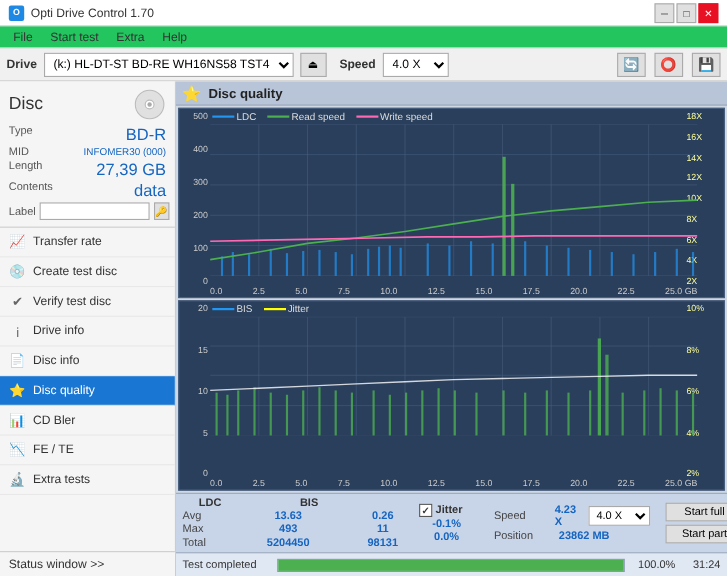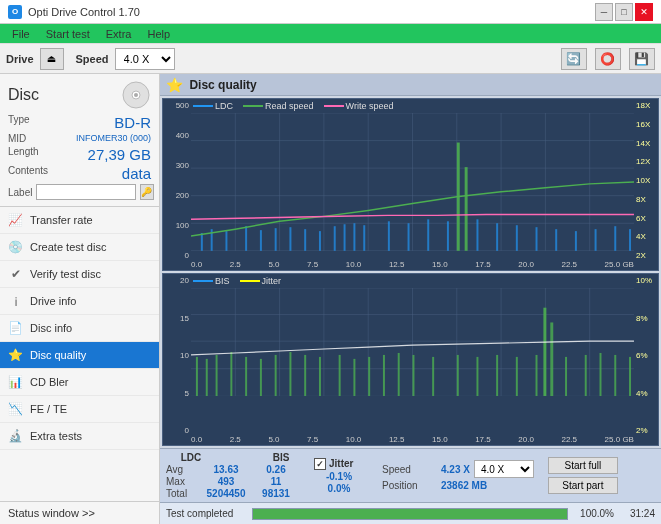--- a/index.html
+++ b/index.html
@@ -67,35 +67,35 @@
     
     .charts-area { flex: 1; display: flex; flex-direction: column; padding: 2px; gap: 2px; }
     .chart-container { flex: 1; background: #2a3f5c; border: 1px solid #4a6080; position: relative; }
 
     .chart-legend { position: absolute; top: 2px; left: 30px; display: flex; gap: 10px; z-index: 2; }
     .legend-item { display: flex; align-items: center; gap: 2px; font-size: 9px; color: #ddd; }
     .legend-color { width: 20px; height: 2px; }
 
     .y-axis { position: absolute; left: 0; top: 0; bottom: 0; width: 28px; display: flex; flex-direction: column; justify-content: space-between; padding: 2px 2px 10px 2px; }
     .y-label { font-size: 8px; color: #ccc; text-align: right; }
-    .y-axis-right { position: absolute; right: 0; top: 0; bottom: 0; width: 24px; display: flex; flex-direction: column; justify-content: space-between; padding: 2px 2px 10px 2px; }
+    .y-axis-right { position: absolute; right: 12px; top: 0; bottom: 0; width: 24px; display: flex; flex-direction: column; justify-content: space-between; padding: 2px 2px 10px 2px; }
     .y-label-r { font-size: 8px; color: #ff9; text-align: left; }
     .x-axis { position: absolute; bottom: 0; left: 28px; right: 24px; display: flex; justify-content: space-between; padding: 0 0 1px 0; }
     .x-label { font-size: 8px; color: #ccc; }
 
     .chart-svg { position: absolute; top: 14px; left: 28px; right: 24px; bottom: 14px; }
 
     
     .stats-bar { background: #c8d4e8; border-top: 1px solid #9aa8bc; padding: 3px 6px; display: flex; align-items: center; gap: 8px; flex-shrink: 0; }
     .stats-col { display: flex; flex-direction: column; gap: 1px; }
     .stats-header { display: flex; gap: 40px; }
     .stat-head { font-size: 10px; font-weight: bold; color: #333; width: 50px; text-align: center; }
     .stat-row { display: flex; gap: 0; align-items: center; }
     .stat-label { font-size: 10px; color: #444; width: 35px; }
-    .stat-val { font-size: 10px; color: #1565c0; font-weight: bold; width: 50px; text-align: center; }
+    .stat-val { font-size: 10px; color: #1565c0; font-weight: bold; width: 50px; text-align: center; margin-left: 36px; }
     .stat-val-neg { font-size: 10px; color: #1565c0; font-weight: bold; width: 50px; text-align: center; }
 
     .jitter-col { display: flex; flex-direction: column; gap: 1px; }
     .jitter-check { display: flex; align-items: center; gap: 3px; font-size: 10px; font-weight: bold; color: #333; }
     .checkbox-icon { width: 12px; height: 12px; border: 1px solid #555; background: white; display: flex; align-items: center; justify-content: center; font-size: 9px; color: #333; }
 
     .speed-info-col { display: flex; flex-direction: column; gap: 2px; margin-left: 10px; }
     .speed-row { display: flex; align-items: center; gap: 4px; font-size: 10px; }
     .speed-key { color: #444; width: 55px; }
     .speed-val { color: #1565c0; font-weight: bold; }
@@ -131,20 +131,23 @@
 
 <div class="menubar">
   <span class="menubar-item">File</span>
   <span class="menubar-item">Start test</span>
   <span class="menubar-item">Extra</span>
   <span class="menubar-item">Help</span>
 </div>
 
 <div class="drivebar">
   <span class="drivebar-label">Drive</span>
+  <select class="drive-select">
+    <option>(k:) HL-DT-ST BD-RE  WH16NS58 TST4</option>
+  </select>
   <button class="eject-btn">⏏</button>
   <span class="speed-label">Speed</span>
   <select class="speed-select">
     <option>4.0 X</option>
     <option>8.0 X</option>
     <option>2.0 X</option>
     <option>1.0 X</option>
   </select>
   <div class="toolbar-spacer"></div>
   <button class="toolbar-btn">🔄</button>

